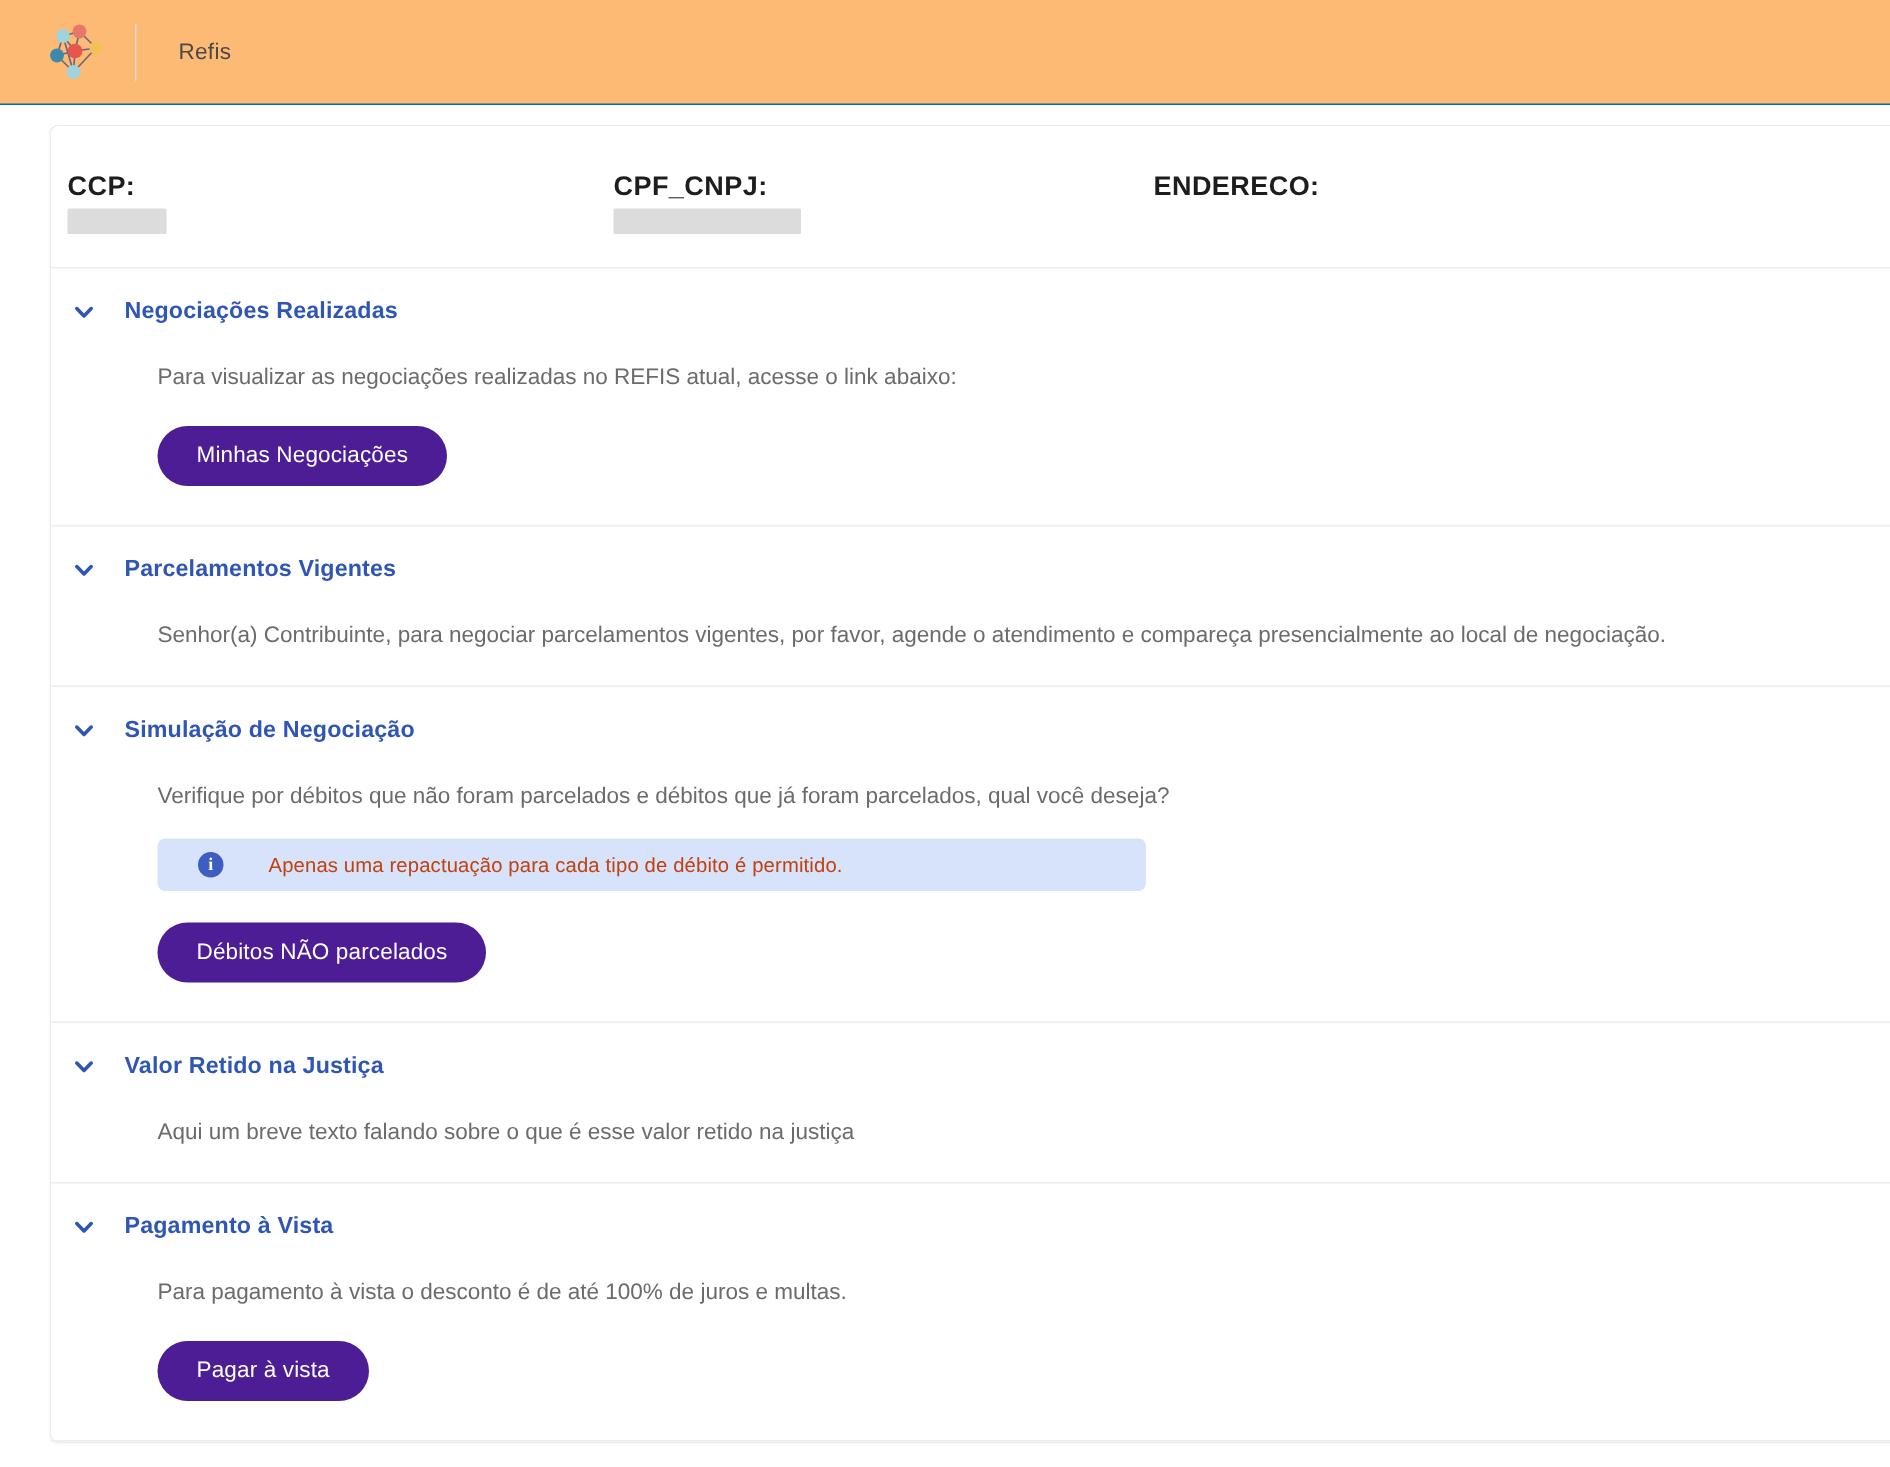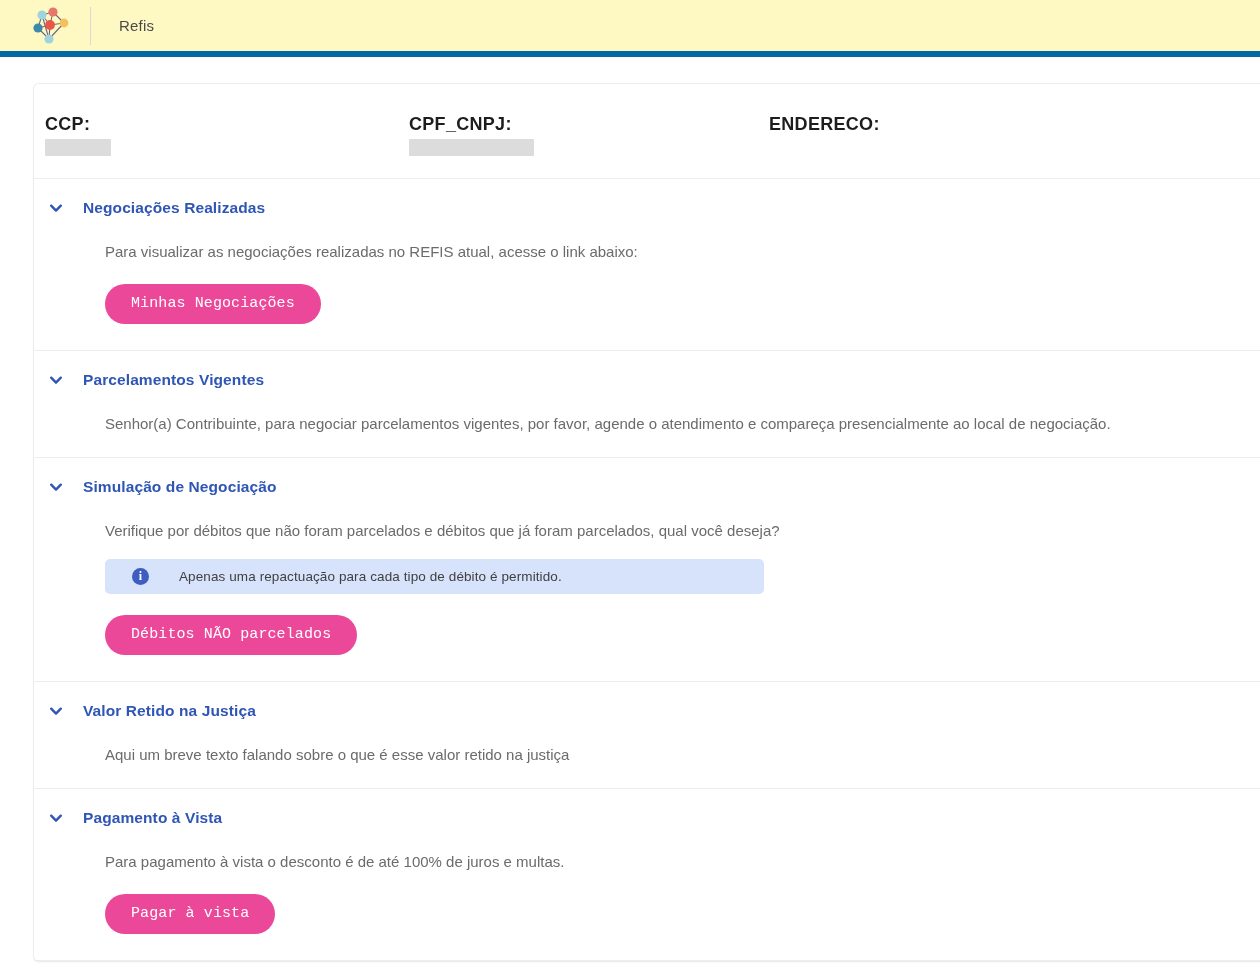--- a/index.html
+++ b/index.html
@@ -12,23 +12,23 @@
   }
   body {
     width: 1260px;
     height: 978px;
     overflow: hidden;
     position: relative;
   }
 
   
   .appbar {
-    height: 57px;
-    background: #fef9c3;
-    border-bottom: 6px solid #0369a1;
+    height: 70px;
+    background: #fdba74;
+    border-bottom: 1px solid #0369a1;
     display: flex;
     align-items: center;
     padding-left: 26px;
     position: relative;
   }
   .logo {
     width: 48px;
     height: 44px;
     flex: 0 0 auto;
     display: block;
@@ -131,26 +131,26 @@
   }
   .section-body.pad-b { padding-bottom: 22px; }
 
   
   .btn-row {
     display: flex;
     gap: 17px;
     margin: 21px 0 26px 0;
   }
   .btn {
-    background: #ec4899;
+    background: #4c1d95;
     color: #ffffff;
     border: none;
     border-radius: 999px;
     font-size: 15px;
-    font-family: Liberation Mono, monospace;
+    font-family: Liberation Sans, sans-serif;
     padding: 0 26px;
     height: 40px;
     line-height: 40px;
     cursor: pointer;
     white-space: nowrap;
     letter-spacing: .1px;
   }
 
   
   .alert {
@@ -173,21 +173,21 @@
     font-weight: bold;
     font-family: "Liberation Serif", serif;
     display: flex;
     align-items: center;
     justify-content: center;
     flex: 0 0 auto;
   }
   .alert-text {
     margin-left: 30px;
     font-size: 13.5px;
-    color: #404040;
+    color: #c2410c;
     letter-spacing: .1px;
   }
 </style>
 </head>
 <body>
 
 <div class="appbar">
   <span class="logo">
     <svg viewBox="0 0 48 44" width="48" height="44" aria-hidden="true">
       <g stroke="#6b6480" stroke-width="1.1" fill="none">

